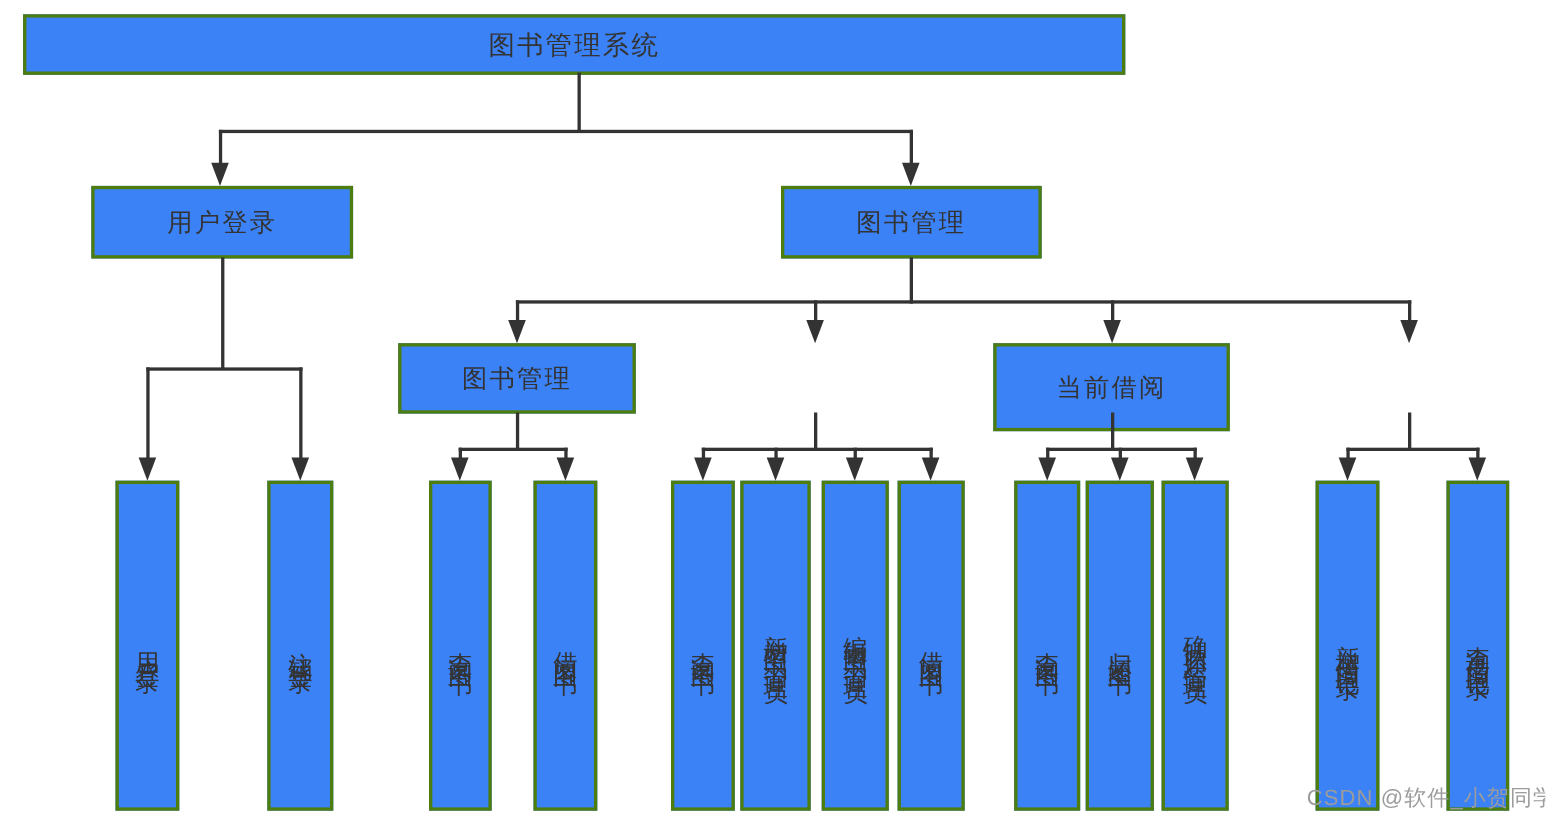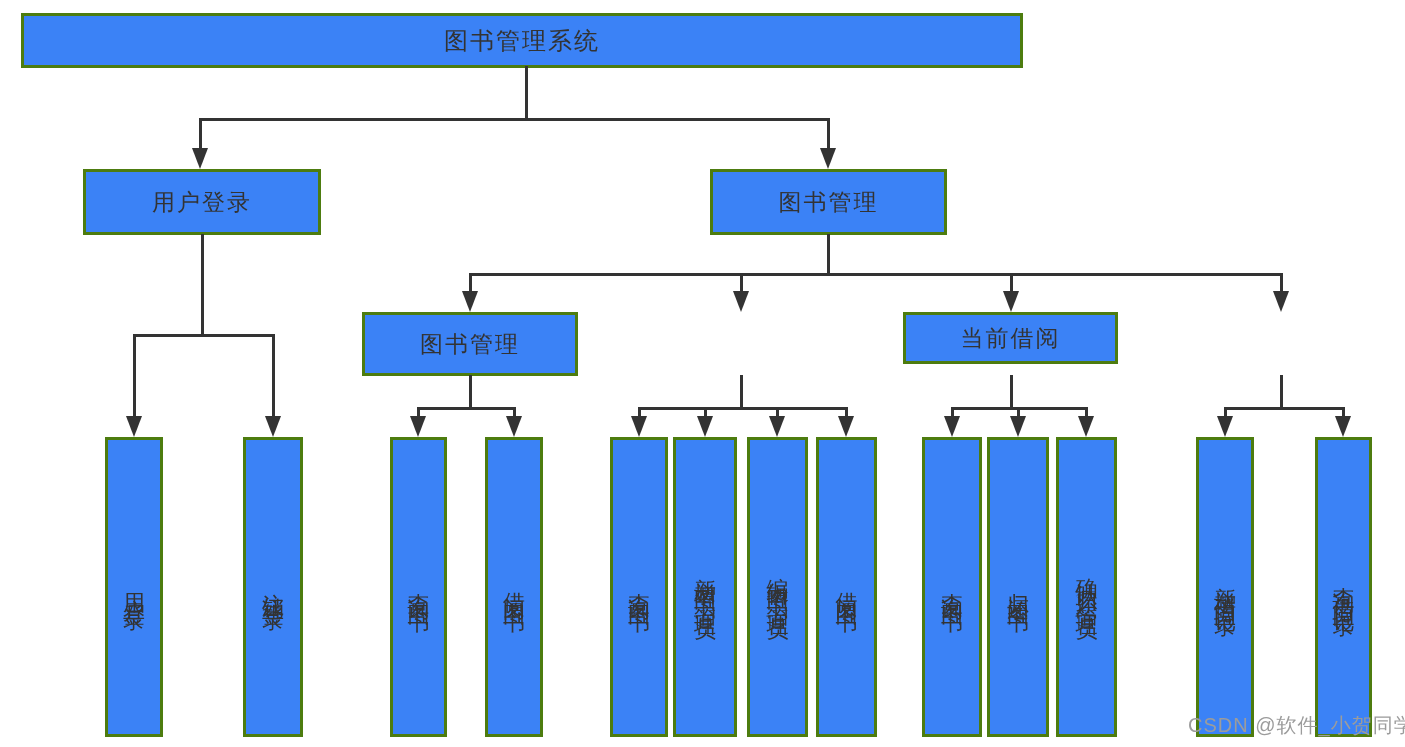--- a/index.html
+++ b/index.html
@@ -91,21 +91,21 @@
   <div class="vl" style="left:740px;top:273px;height:20px;"></div>
   <div class="ar" style="left:733px;top:291px;"></div>
   <div class="vl" style="left:1010px;top:273px;height:20px;"></div>
   <div class="ar" style="left:1003px;top:291px;"></div>
   <div class="vl" style="left:1280px;top:273px;height:20px;"></div>
   <div class="ar" style="left:1273px;top:291px;"></div>
 
   <div class="box" style="left:362px;top:312px;width:216px;height:64px;">
     <span class="hlabel">图书管理</span>
   </div>
-  <div class="box" style="left:903px;top:312px;width:215px;height:52px;">
+  <div class="box" style="left:903px;top:312px;width:215px;height:80px;">
     <span class="hlabel">当前借阅</span>
   </div>
 
   <div class="vl" style="left:469px;top:375px;height:35px;"></div>
   <div class="hl" style="left:417px;top:407px;width:99px;"></div>
   <div class="vl" style="left:417px;top:407px;height:12px;"></div>
   <div class="ar" style="left:410px;top:416px;"></div>
   <div class="vl" style="left:513px;top:407px;height:12px;"></div>
   <div class="ar" style="left:506px;top:416px;"></div>
 

